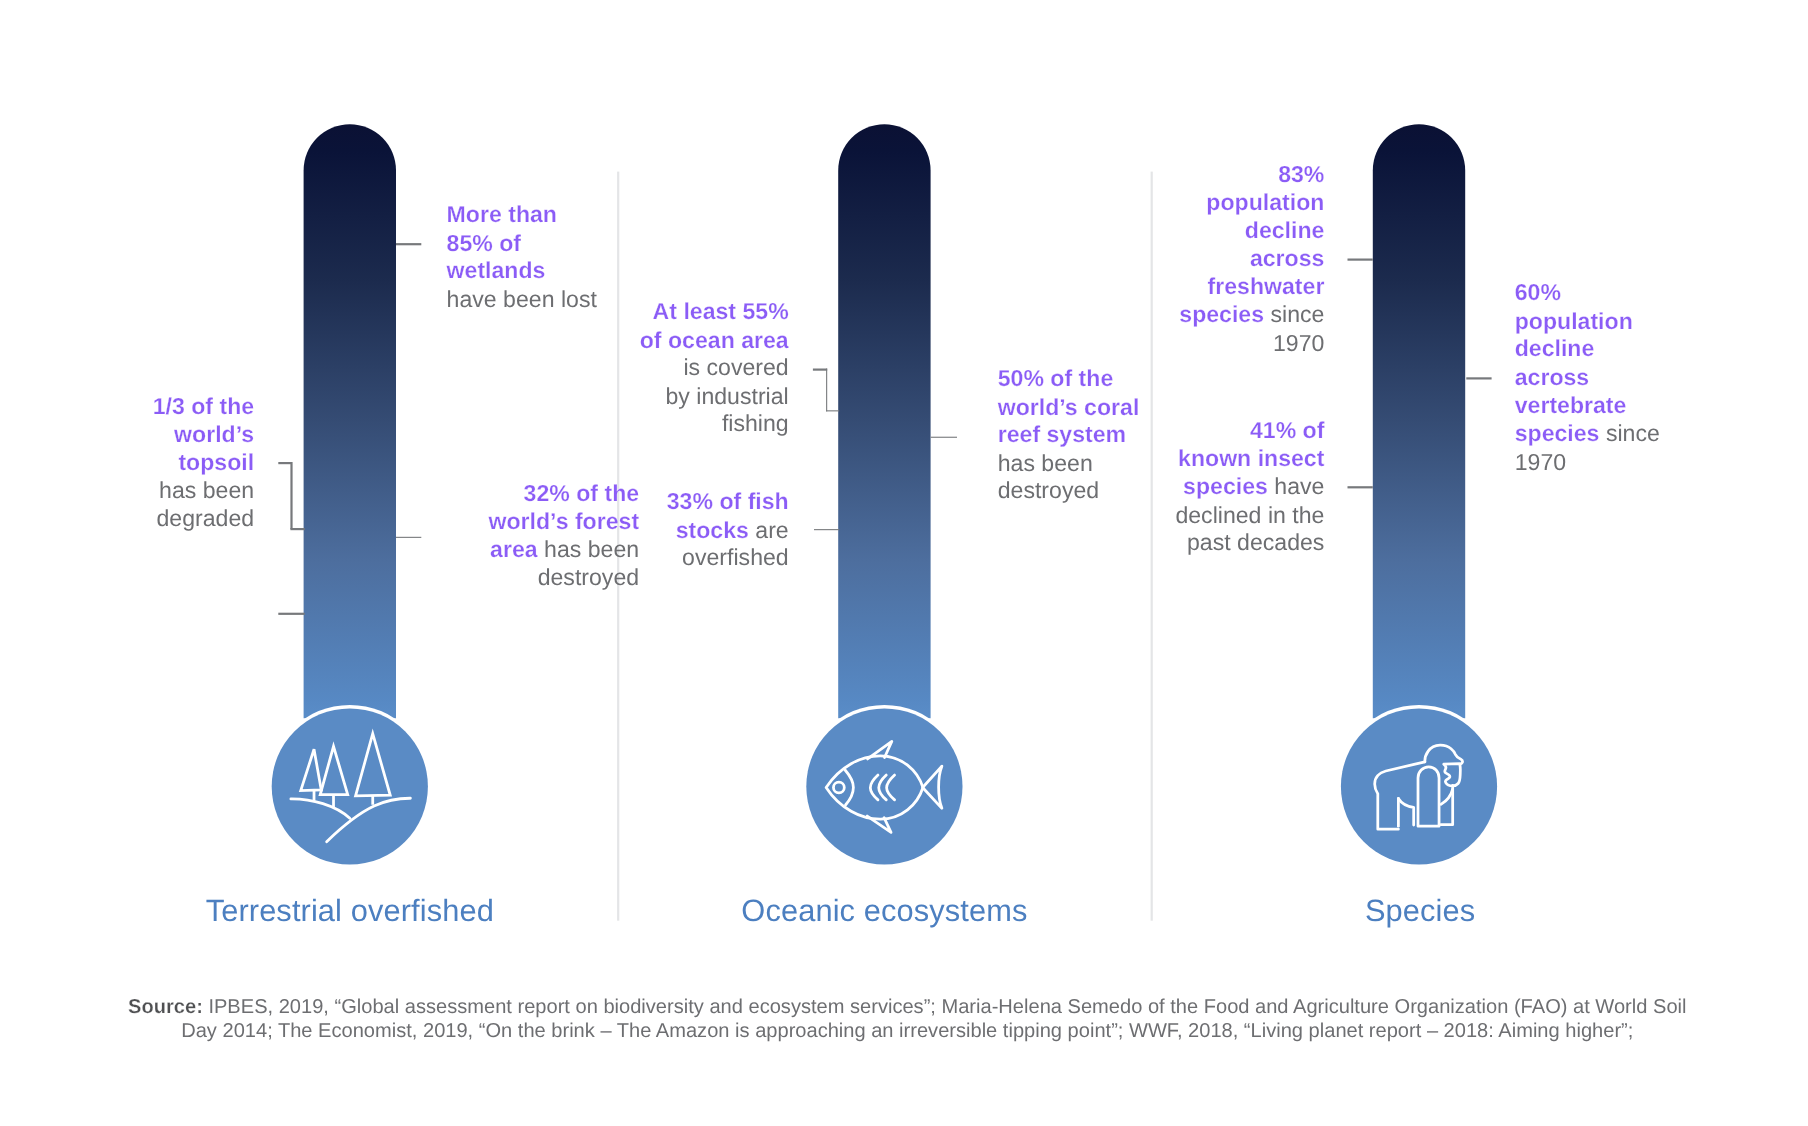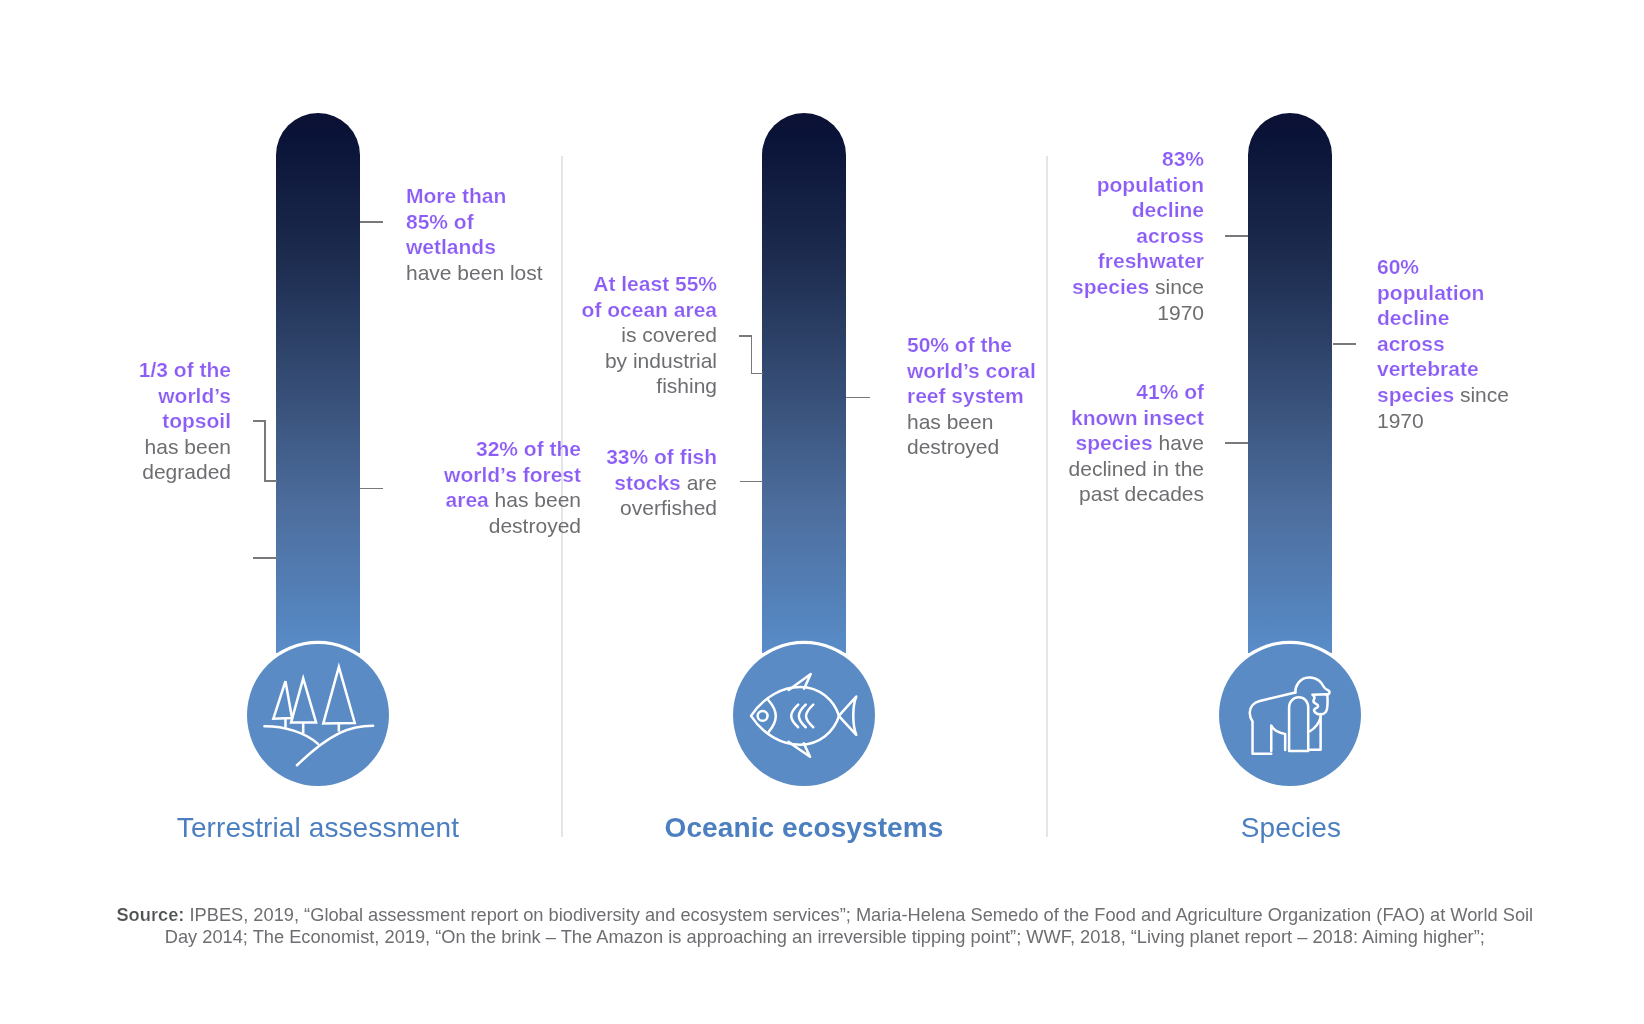--- a/index.html
+++ b/index.html
@@ -49,21 +49,21 @@
         <path d="M55.8 77.9 L55.8 89.0"></path>
         <path d="M75.7 79.0 L91.2 22.8 L107.0 78.4 Z"></path>
         <path d="M91.2 78.4 L91.2 87.0"></path>
       </g>
       <g fill="none" stroke="#ffffff" stroke-width="2.5" stroke-linejoin="round" stroke-linecap="round">
         <path d="M17.3 81.7 C36 81.5 58 87.5 70.5 99.2"></path>
         <path d="M125.2 81.1 C104 81 84 87 49.6 120.4"></path>
       </g>
     </svg>
   </div>
-  <div class="cap" style="left:118px;top:812px;width:400px;">Terrestrial assessment</div>
+  <div class="cap" style="left:118px;top:812px;width:400px;">Terrestrial overfished</div>
 
   <div class="lead h" style="left:360px;top:221px;width:23.2px;"></div>
   <div class="lead h" style="left:360px;top:487.8px;width:23.2px;"></div>
   <div class="lead h" style="left:253px;top:420px;width:12px;"></div>
   <div class="lead v" style="left:264px;top:420px;height:61px;"></div>
   <div class="lead h" style="left:264px;top:480px;width:13px;"></div>
   <div class="lead h" style="left:253px;top:557px;width:24px;"></div>
 
   <div class="note l" style="left:406px;top:171px;width:170px;margin-top:12px;"><b>More than<br>85% of<br>wetlands</b><br>have been lost</div>
   <div class="note l" style="left:406px;top:436px;width:175px;text-align:right;"><b>32% of the<br>world’s forest<br>area</b> has been<br>destroyed</div>
@@ -91,21 +91,21 @@
         <path d="M55.0 97.2 L76.5 111.9 L70.2 98.6"></path>
 
         <path d="M105.0 71.4 L122.4 52.1 C118.5 61.8 118.4 80.0 122.4 90.2 Z"></path>
 
         <path d="M64.7 60.2 C59.7 64.8 57.8 68.5 57.8 71.6 C57.8 74.7 59.7 78.2 64.7 82.6"></path>
         <path d="M72.2 60.2 C67.2 64.8 65.4 68.5 65.4 71.6 C65.4 74.7 67.2 78.2 72.2 82.6"></path>
         <path d="M79.7 60.2 C74.7 64.8 72.5 68.5 72.5 71.6 C72.5 74.7 74.7 78.2 79.7 82.6"></path>
       </g>
     </svg>
   </div>
-  <div class="cap" style="left:604px;top:812px;width:400px;font-weight:bold;">Oceanic ecosystems</div>
+  <div class="cap" style="left:604px;top:812px;width:400px;">Oceanic ecosystems</div>
 
   <div class="lead h" style="left:739.4px;top:335px;width:12.6px;"></div>
   <div class="lead v" style="left:750.5px;top:335px;height:39px;"></div>
   <div class="lead h" style="left:750.5px;top:372.5px;width:12.5px;"></div>
   <div class="lead h" style="left:739.5px;top:480.5px;width:23.5px;"></div>
   <div class="lead h" style="left:846px;top:396.5px;width:23.5px;"></div>
 
   <div class="note r" style="left:537px;top:271px;width:180px;"><b>At least 55%<br>of ocean area</b><br>is covered<br>by industrial<br>fishing</div>
   <div class="note r" style="left:537px;top:444px;width:180px;"><b>33% of fish<br>stocks</b> are<br>overfished</div>
   <div class="note l" style="left:891px;top:332px;width:185px;margin-left:16px;"><b>50% of the<br>world’s coral<br>reef system</b><br>has been<br>destroyed</div>

